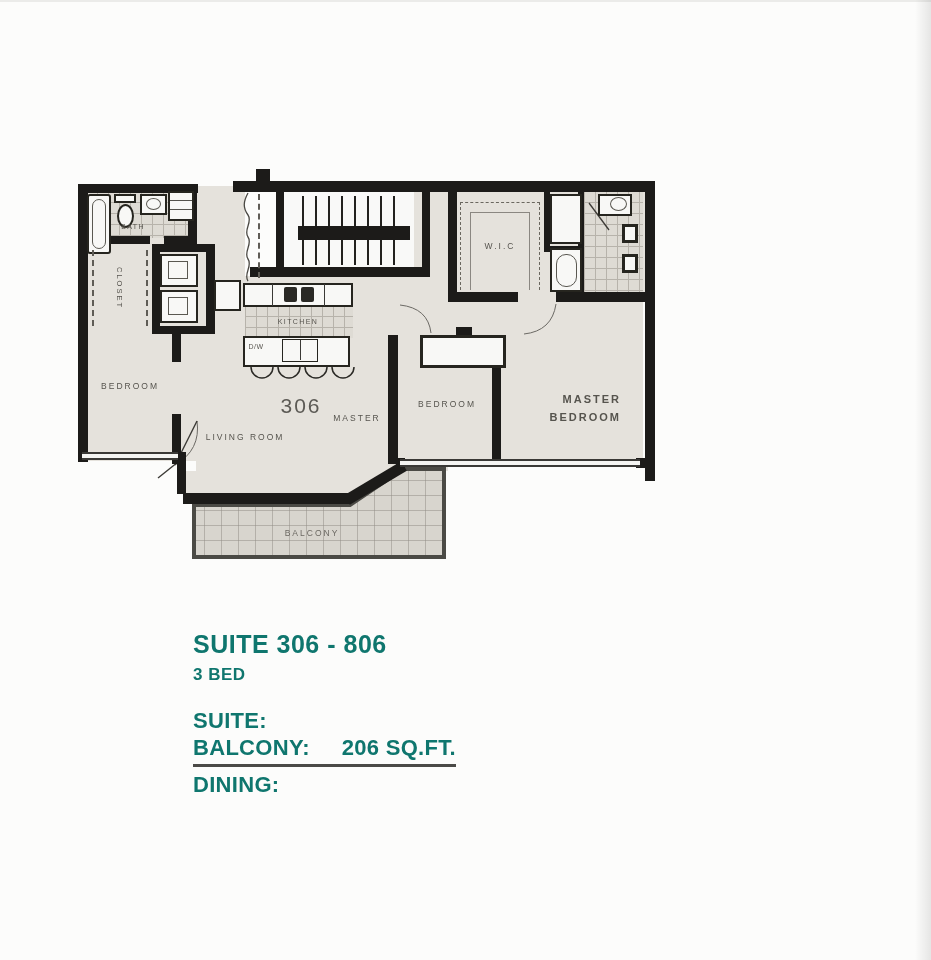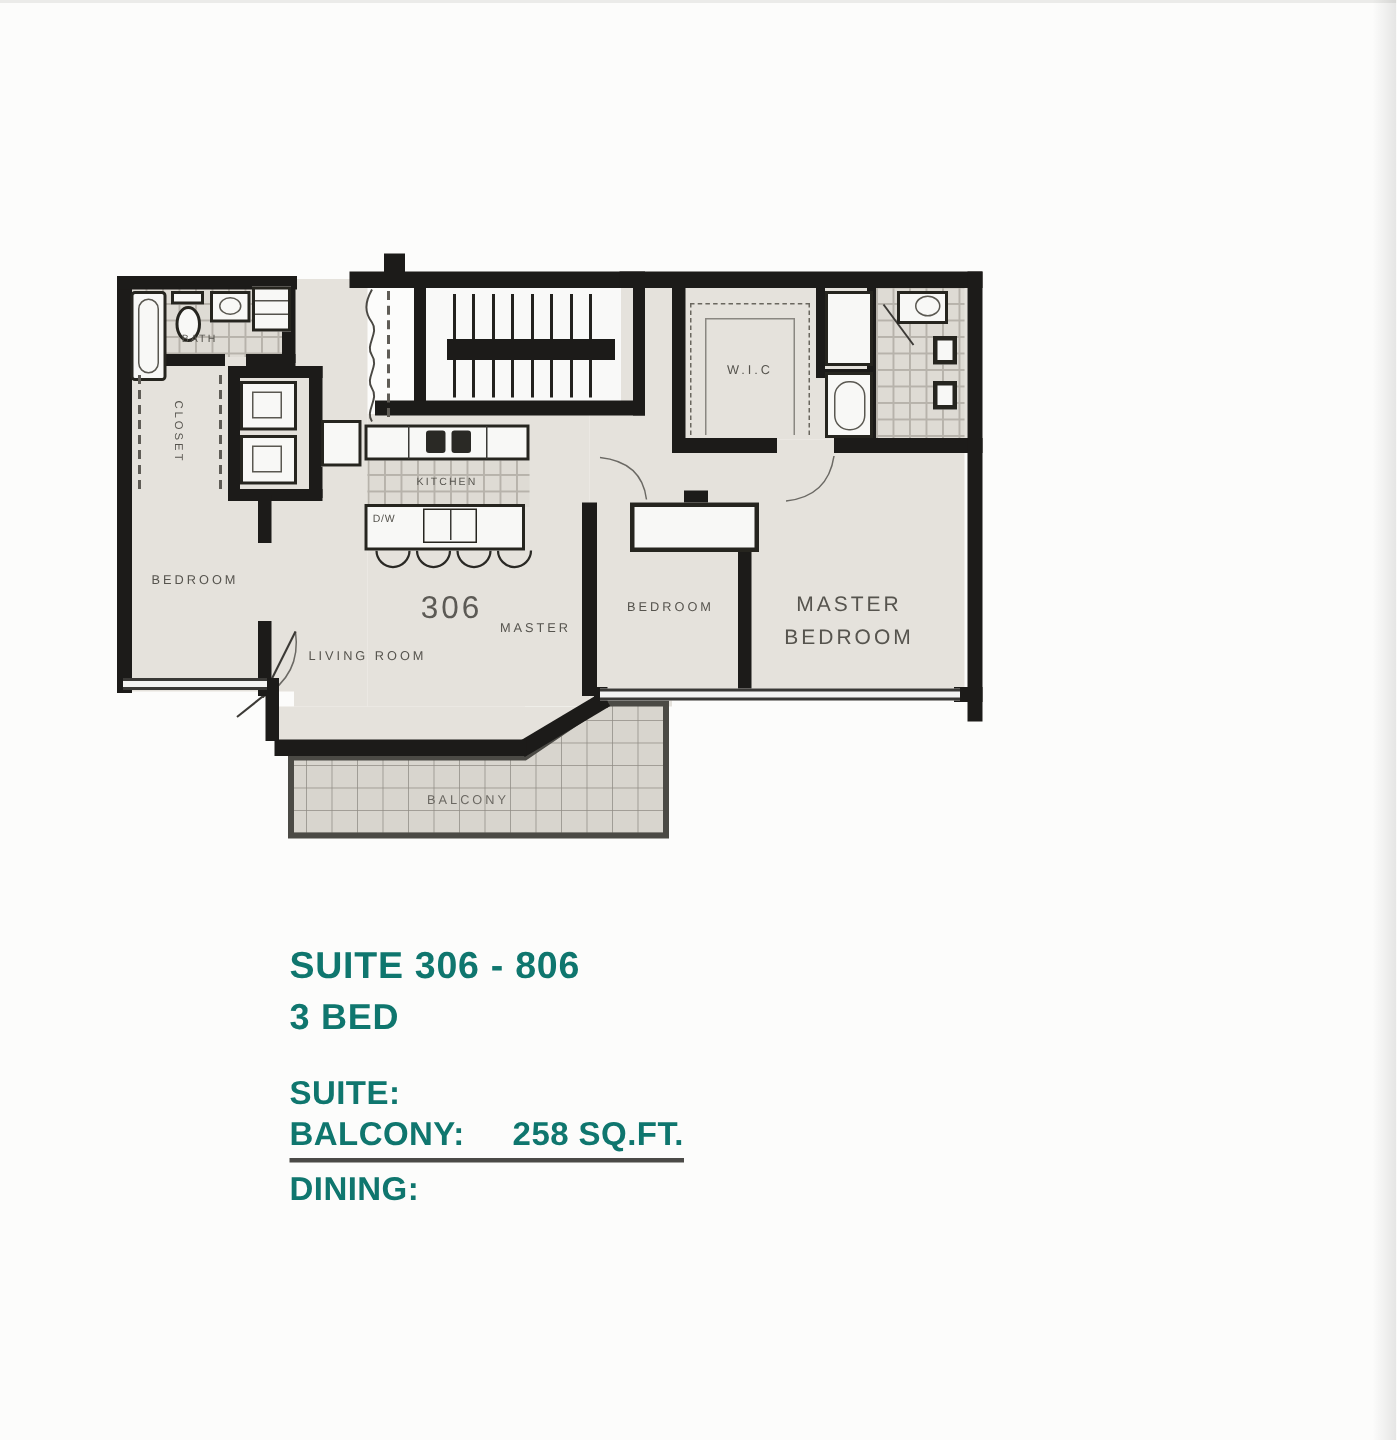--- a/index.html
+++ b/index.html
@@ -22,29 +22,29 @@
   .dash-v{position:absolute;width:0;border-left:2px dashed #5f5c56;}
   .dash-u{position:absolute;border:1.5px dashed #6a675f;border-bottom:none;box-sizing:border-box;}
   .solid-u{position:absolute;border:1px solid #8a8781;border-bottom:none;box-sizing:border-box;}
   .burner{position:absolute;background:#2a2925;border-radius:2px;}
   .vline{position:absolute;width:1px;background:#3a3935;}
   .hline{position:absolute;height:1px;background:#54524c;}
   .room-label{position:absolute;color:#56544e;font-size:8.5px;letter-spacing:2px;
         white-space:nowrap;transform:translateX(-50%);}
   .room-label.small{font-size:7px;letter-spacing:1.4px;}
   .suite-num{position:absolute;color:#5c5a55;font-size:21px;letter-spacing:2px;transform:translateX(-50%);}
-  .master-label{position:absolute;color:#56544e;font-size:14px;letter-spacing:2px;
-        width:110px;text-align:center;line-height:1.6;transform:translateX(-50%);}
+  .master-label{position:absolute;color:#56544e;font-size:11px;letter-spacing:2px;
+        width:110px;text-align:right;line-height:1.6;transform:translateX(-50%);font-weight:bold;}
   .closet-label{position:absolute;color:#56544e;font-size:7.5px;letter-spacing:2px;
         transform:translate(-50%,-50%) rotate(90deg);white-space:nowrap;}
   svg.overlay{position:absolute;left:0;top:0;pointer-events:none;}
   
   #summary{position:absolute;left:193px;top:630px;width:270px;color:#0f766e;}
   #summary .title{font-size:25px;font-weight:bold;letter-spacing:.5px;}
-  #summary .subtitle{font-size:24px;font-weight:bold;margin-top:6px;letter-spacing:.5px;}
+  #summary .subtitle{font-size:17px;font-weight:bold;margin-top:6px;letter-spacing:.5px;}
   #summary .rows{margin-top:22px;width:263px;}
   #summary .row{display:flex;justify-content:space-between;font-size:22px;
         font-weight:bold;line-height:27px;letter-spacing:.3px;gap:12px;}
   #summary .divider{border-top:3px solid #4b4a47;margin-top:3px;}
   #summary .row.total{margin-top:4px;}
 </style>
 </head>
 <body>
 
 <div id="page">
@@ -195,21 +195,21 @@
 
   <div id="summary">
     <div class="title">SUITE 306 - 806</div>
     <div class="subtitle">3 BED</div>
     <div class="rows">
       <div class="row">
         <span>SUITE:</span>
       </div>
       <div class="row">
         <span>BALCONY:</span>
-        <span>258 SQ.FT.</span>
+        <span>206 SQ.FT.</span>
       </div>
       <div class="divider"></div>
       <div class="row total">
         <span>DINING:</span>
       </div>
     </div>
   </div>
 
   <div class="edge-right"></div>
 </div>

